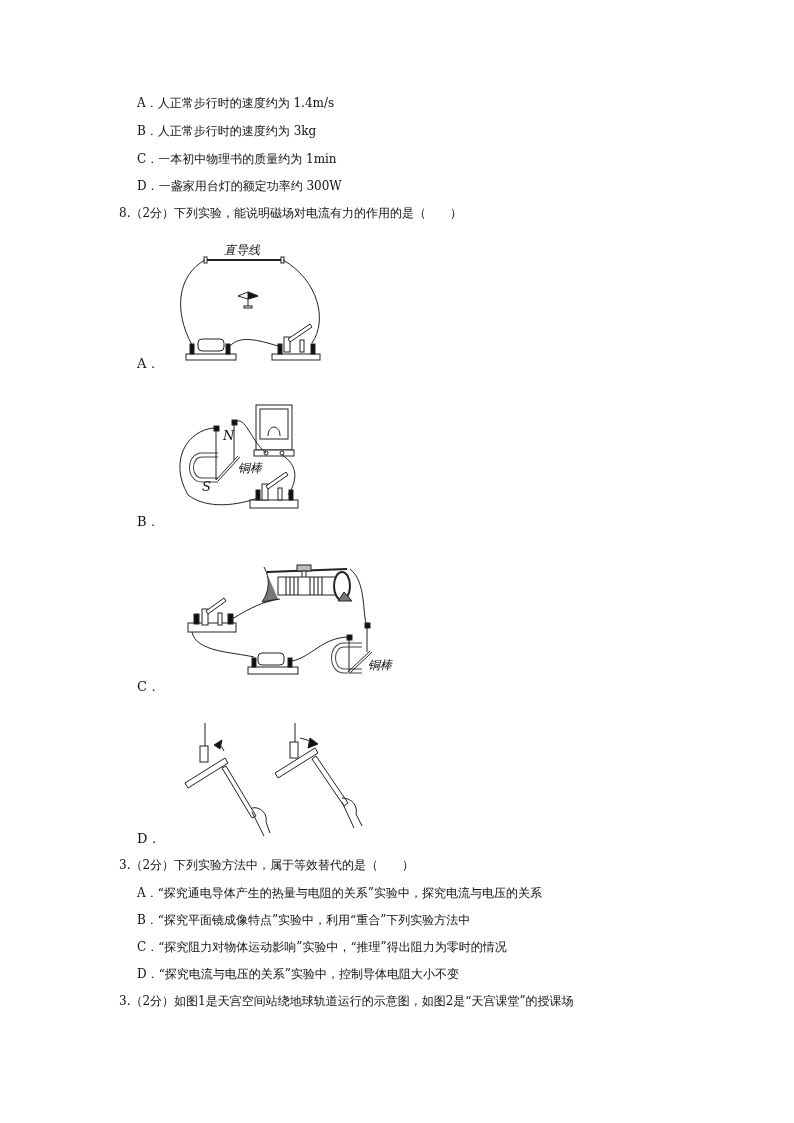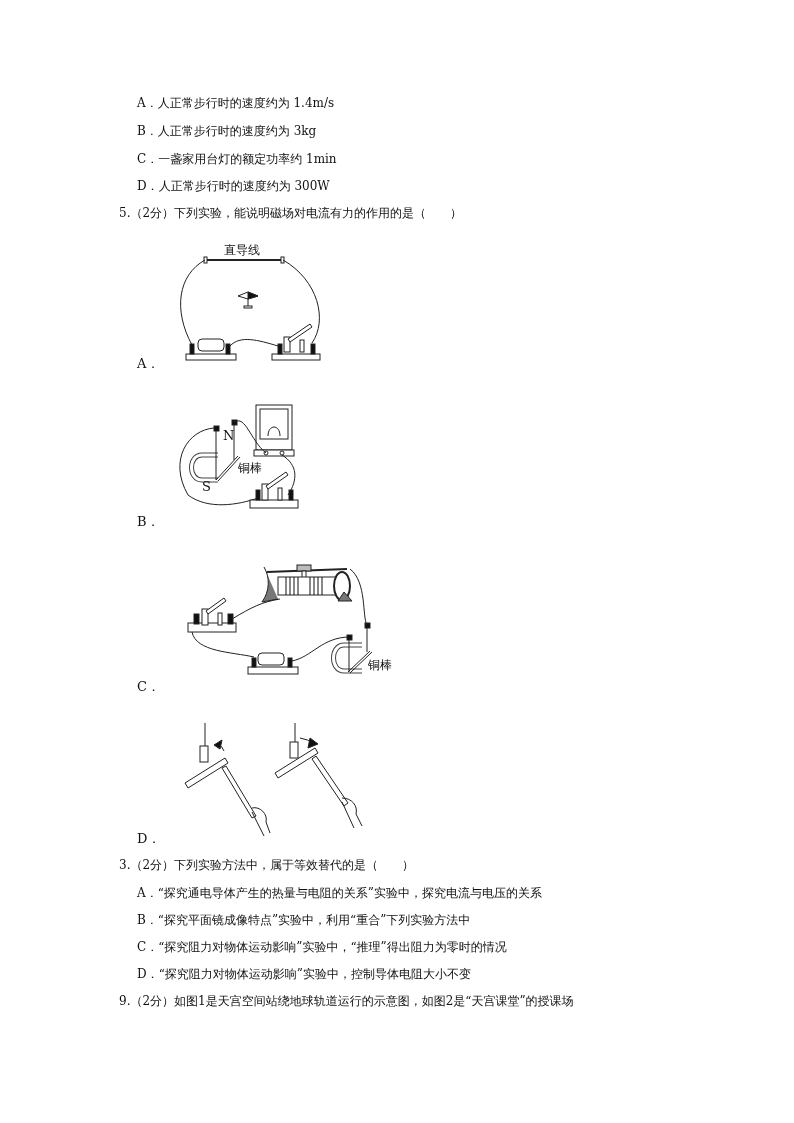--- a/index.html
+++ b/index.html
@@ -1,33 +1,33 @@
 <!DOCTYPE html>
 <html><head>
 <meta charset="utf-8">
 <style>
   html, body { margin:0; padding:0; background:#ffffff; }
   body { width:794px; height:1123px; position:relative; overflow:hidden;
          font-family:"DejaVu Serif", "Liberation Serif", serif; color:#111; }
   .line { position:absolute; font-size:12px; line-height:18px; white-space:nowrap; }
   .opt { left:137px; }
   .q { left:119px; }
-  .fig { position:absolute; }
+  .fig { position:absolute;font-style:italic; }
   .fig svg { display:block; }
   .lbl { position:absolute; font-size:13px; line-height:18px; left:137px; }
 </style>
 </head>
 <body>
 
 <div class="line opt" style="top:94px"><span>A．</span><span>人正常步行时的速度约为 1.4m/s</span></div>
 <div class="line opt" style="top:122px"><span>B．</span><span>人正常步行时的速度约为 3kg</span></div>
-<div class="line opt" style="top:150px"><span>C．</span><span>一盏家用台灯的额定功率约 1min</span></div>
-<div class="line opt" style="top:177px"><span>D．</span><span>人正常步行时的速度约为 300W</span></div>
+<div class="line opt" style="top:150px"><span>C．</span><span>一本初中物理书的质量约为 1min</span></div>
+<div class="line opt" style="top:177px"><span>D．</span><span>一盏家用台灯的额定功率约 300W</span></div>
 
-<div class="line q" style="top:204px">5.（2分）下列实验，能说明磁场对电流有力的作用的是（　　）</div>
+<div class="line q" style="top:204px">8.（2分）下列实验，能说明磁场对电流有力的作用的是（　　）</div>
 
 <div class="fig" style="left:178px;top:240px">
 <svg width="160" height="125" viewBox="0 0 160 125" fill="none" stroke="#222" stroke-width="1">
   <text x="46" y="14" font-size="12" fill="#111" stroke="none" font-family="DejaVu Sans, sans-serif">直导线</text>
   <line x1="28" y1="20" x2="104" y2="20" stroke-width="2"></line>
   <rect x="26" y="17" width="3" height="6" fill="#fff"></rect>
   <rect x="103" y="17" width="3" height="6" fill="#fff"></rect>
   <path d="M27 20 C 0 35, -5 70, 14 105"></path>
   <path d="M105 20 C 140 40, 150 80, 134 103"></path>
 
@@ -156,15 +156,15 @@
   <path d="M136 38 L168 85 L164 88 L132 41 Z" fill="#fff"></path>
   <path d="M162 80 C 172 80, 178 88, 176 96 L 182 108 M 162 84 L 174 110"></path>
 </svg>
 </div>
 <div class="lbl" style="top:830px">D．</div>
 
 <div class="line q" style="top:856px">3.（2分）下列实验方法中，属于等效替代的是（　　）</div>
 <div class="line opt" style="top:884px"><span>A．</span><span>“探究通电导体产生的热量与电阻的关系”实验中，探究电流与电压的关系</span></div>
 <div class="line opt" style="top:911px"><span>B．</span><span>“探究平面镜成像特点”实验中，利用“重合”下列实验方法中</span></div>
 <div class="line opt" style="top:938px"><span>C．</span><span>“探究阻力对物体运动影响”实验中，“推理”得出阻力为零时的情况</span></div>
-<div class="line opt" style="top:965px"><span>D．</span><span>“探究阻力对物体运动影响”实验中，控制导体电阻大小不变</span></div>
+<div class="line opt" style="top:965px"><span>D．</span><span>“探究电流与电压的关系”实验中，控制导体电阻大小不变</span></div>
 
-<div class="line q" style="top:992px">9.（2分）如图1是天宫空间站绕地球轨道运行的示意图，如图2是“天宫课堂”的授课场</div>
+<div class="line q" style="top:992px">3.（2分）如图1是天宫空间站绕地球轨道运行的示意图，如图2是“天宫课堂”的授课场</div>
 
 </body></html>

